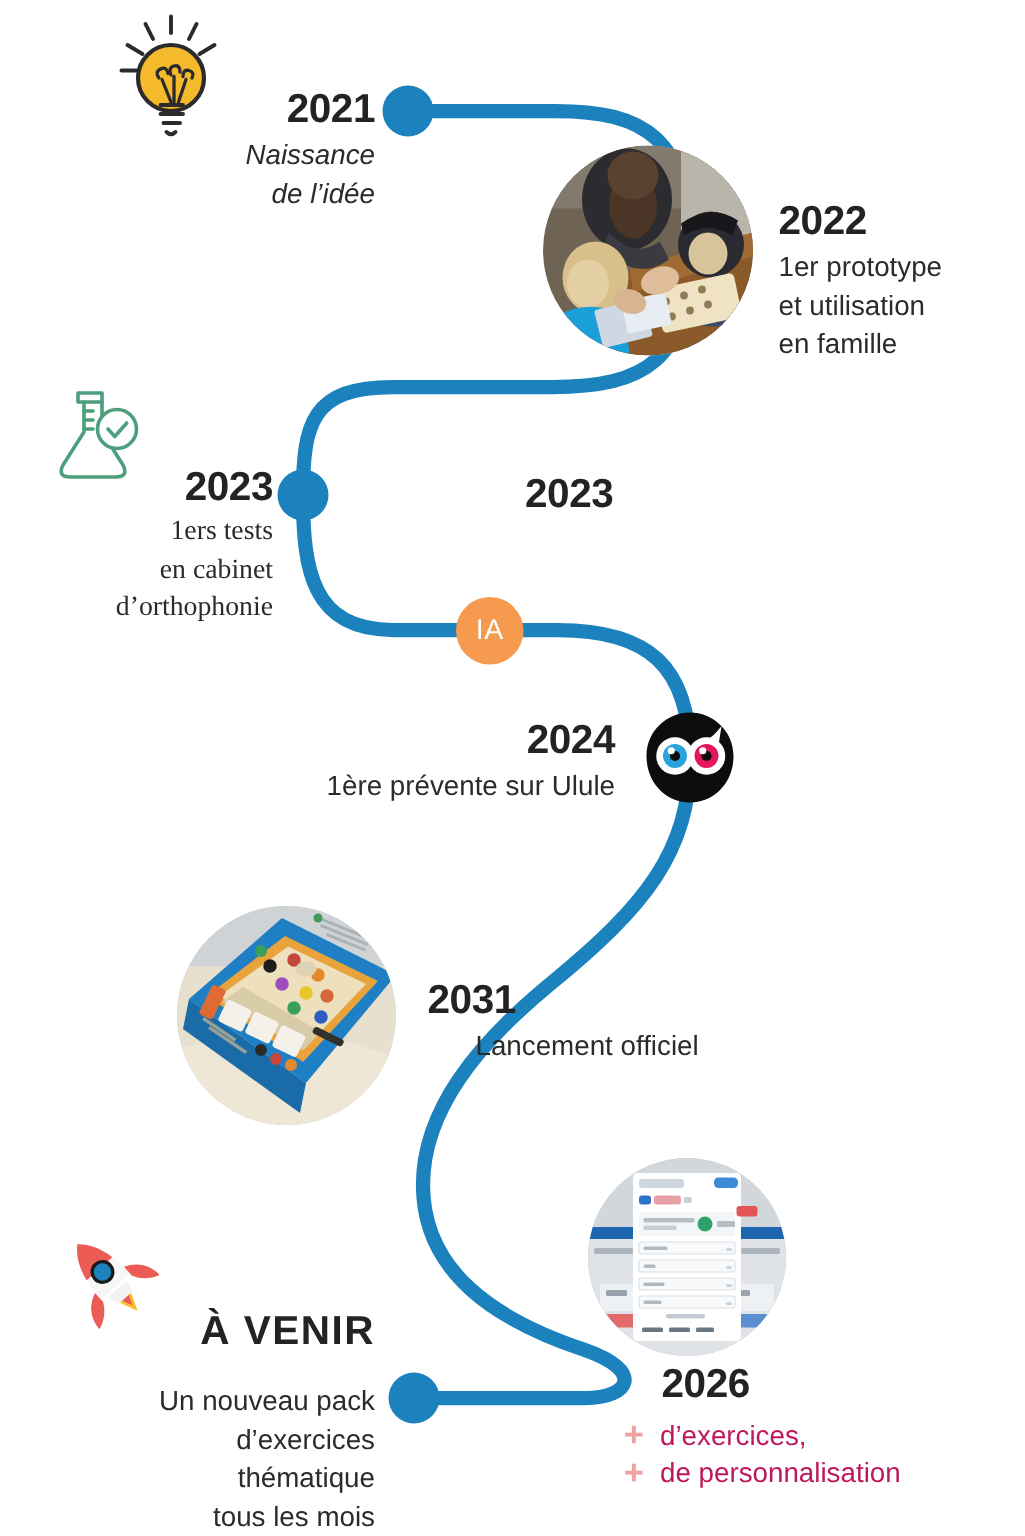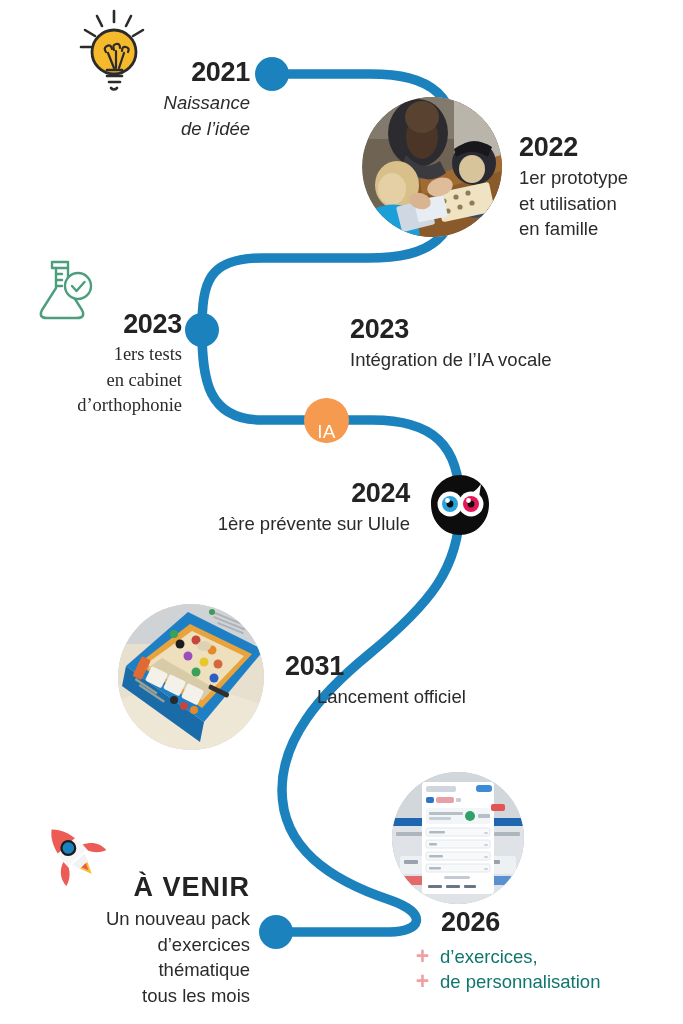--- a/index.html
+++ b/index.html
@@ -52,38 +52,38 @@
   }
 
   
   .ia-badge{
     position:absolute;
     border-radius:50%;
     background:#F59A4E;
     color:#ffffff;
     font-size:19px;
     font-weight:500;
-    display:flex;align-items:flex-end;justify-content:center;
+    display:flex;align-items:center;justify-content:center;
     letter-spacing:0.3px;
   }
 
   
   .ulule{position:absolute;}
 
   
   .icon{position:absolute;}
 
   
   .plus-list{position:absolute;}
   .plus-row{display:flex;align-items:center;gap:9px;margin-bottom:2px;}
   .plus-sign{
     color:#F0A0A0;font-size:23px;font-weight:bold;line-height:1;
     width:17px;text-align:center;
   }
-  .plus-text{font-size:18.5px;color:#0f766e;white-space:nowrap;}
+  .plus-text{font-size:18.5px;color:#be185d;white-space:nowrap;}
 </style>
 </head>
 <body>
 
 <div id="stage">
 
   <svg id="timeline-path" viewBox="0 0 683 1024" xmlns="http://www.w3.org/2000/svg">
     <path d="
         M 272 74
         L 370 74
@@ -199,21 +199,20 @@
   <div class="node ta-r" style="left:0px;top:310px;width:182px;">
     <div class="year">2023</div>
     <div class="desc" style="margin-top:4px;font-family:Liberation Serif, serif;">1ers tests
 en cabinet
 d’orthophonie</div>
   </div>
   <div class="dot" style="left:185px;top:313px;width:34px;height:34px;"></div>
 
   <div class="node ta-l" style="left:350px;top:315px;width:320px;">
     <div class="year">2023</div>
-    <div class="desc" style="margin-top:4px;">Intégration de l’IA vocale</div>
   </div>
   <div class="ia-badge" style="left:304px;top:398px;width:45px;height:45px;">
     <span>IA</span>
   </div>
 
   <div class="node ta-r" style="left:110px;top:479px;width:300px;">
     <div class="year">2024</div>
     <div class="desc" style="margin-top:4px;">1ère prévente sur Ulule</div>
   </div>
   <div class="ulule" style="left:429px;top:474px;width:62px;height:62px;">
@@ -301,21 +300,21 @@
         <path d="M22 38 C12 42 8 50 8 58 C14 56 19 52 22 46 Z" fill="#EC5B54"></path>
         <path d="M48 38 C58 42 62 50 62 58 C56 56 51 52 48 46 Z" fill="#EC5B54"></path>
         <path d="M27 46 h16 l-2 8 h-12 z" fill="#f2f2f2"></path>
         <path d="M30 54 h10 l-5 12 z" fill="#F5C12C"></path>
         <path d="M32 54 h6 l-3 7 z" fill="#EC5B54"></path>
       </g>
     </svg>
   </div>
   <div class="node ta-r" style="left:0px;top:873px;width:250px;">
     <div class="year" style="letter-spacing:1px;">À VENIR</div>
-    <div class="desc" style="margin-top:5px;">Un nouveau pack
+    <div class="desc" style="margin-top:20px;">Un nouveau pack
 d’exercices
 thématique
 tous les mois</div>
   </div>
   <div class="dot" style="left:259px;top:915px;width:34px;height:34px;"></div>
 
   <div class="bubble" style="left:392px;top:772px;width:132px;height:132px;">
     <svg viewBox="0 0 132 132" xmlns="http://www.w3.org/2000/svg">
       <defs>
           <clipPath id="c3">

